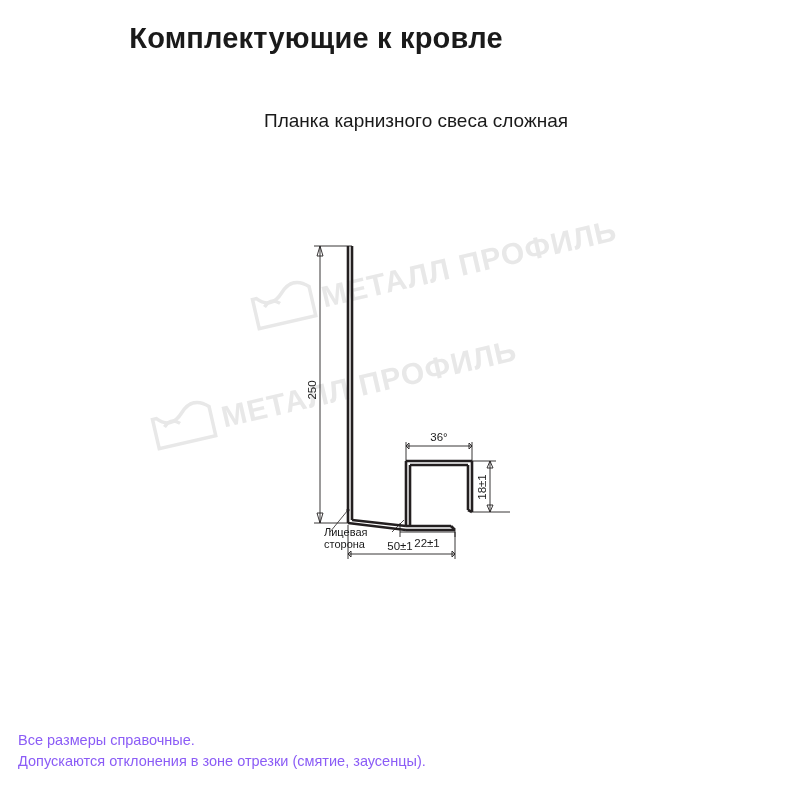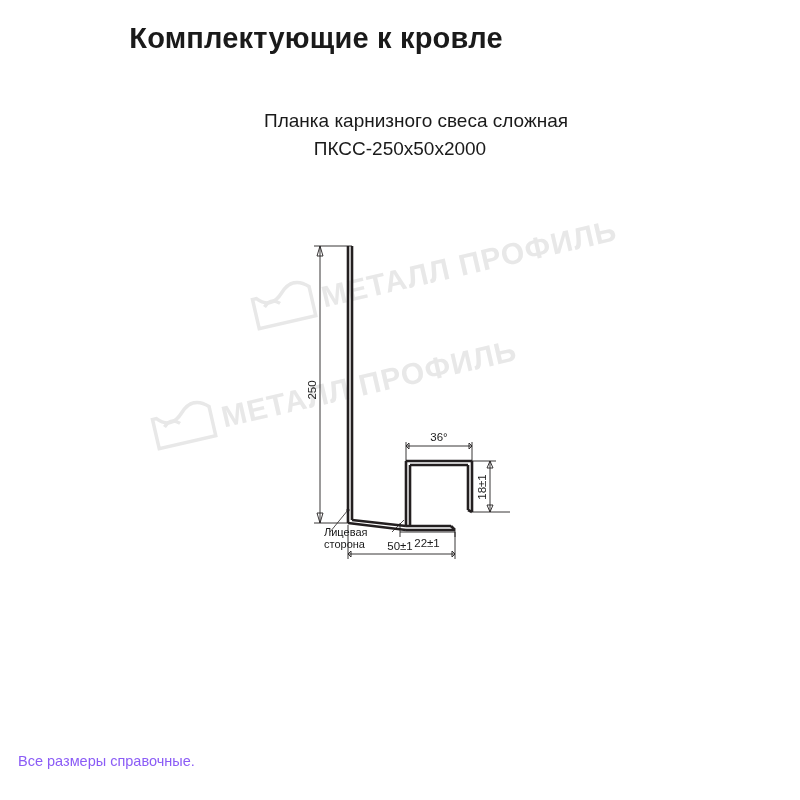--- a/index.html
+++ b/index.html
@@ -91,21 +91,20 @@
   .thin { fill: none; stroke: #231f20; stroke-width: 0.9; }
   .lead { fill: none; stroke: #231f20; stroke-width: 0.8; }
 </style>
 </head>
 <body>
 
 <div class="page">
 
   <div class="title">Комплектующие к кровле</div>
   <div class="subtitle1">Планка карнизного свеса сложная</div>
-  <div class="subtitle2">ПКСС-250х50х2000</div>
 
   <div class="drawing">
     <svg width="800" height="420" viewBox="0 0 800 420">
 
       <g transform="translate(248,100) rotate(-13)">
         <g class="wm-shape">
           <path d="M0 20 L0 50 L58 50 L58 20 Q44 6 30 20 Q16 34 4 20 Z"></path>
           <path d="M10 30 Q18 22 26 30"></path>
         </g>
         <text class="wm-text" x="68" y="44">МЕТАЛЛ ПРОФИЛЬ</text>
@@ -196,15 +195,16 @@
 
       <g>
         <path class="lead" d="M404 340 L392 352"></path>
       </g>
 
     </svg>
   </div>
 
   <div class="footnotes">
     <div>Все размеры справочные.</div>
+    <div>Допускаются отклонения в зоне отрезки (смятие, заусенцы).</div>
   </div>
 
 </div>
 
 </body></html>

